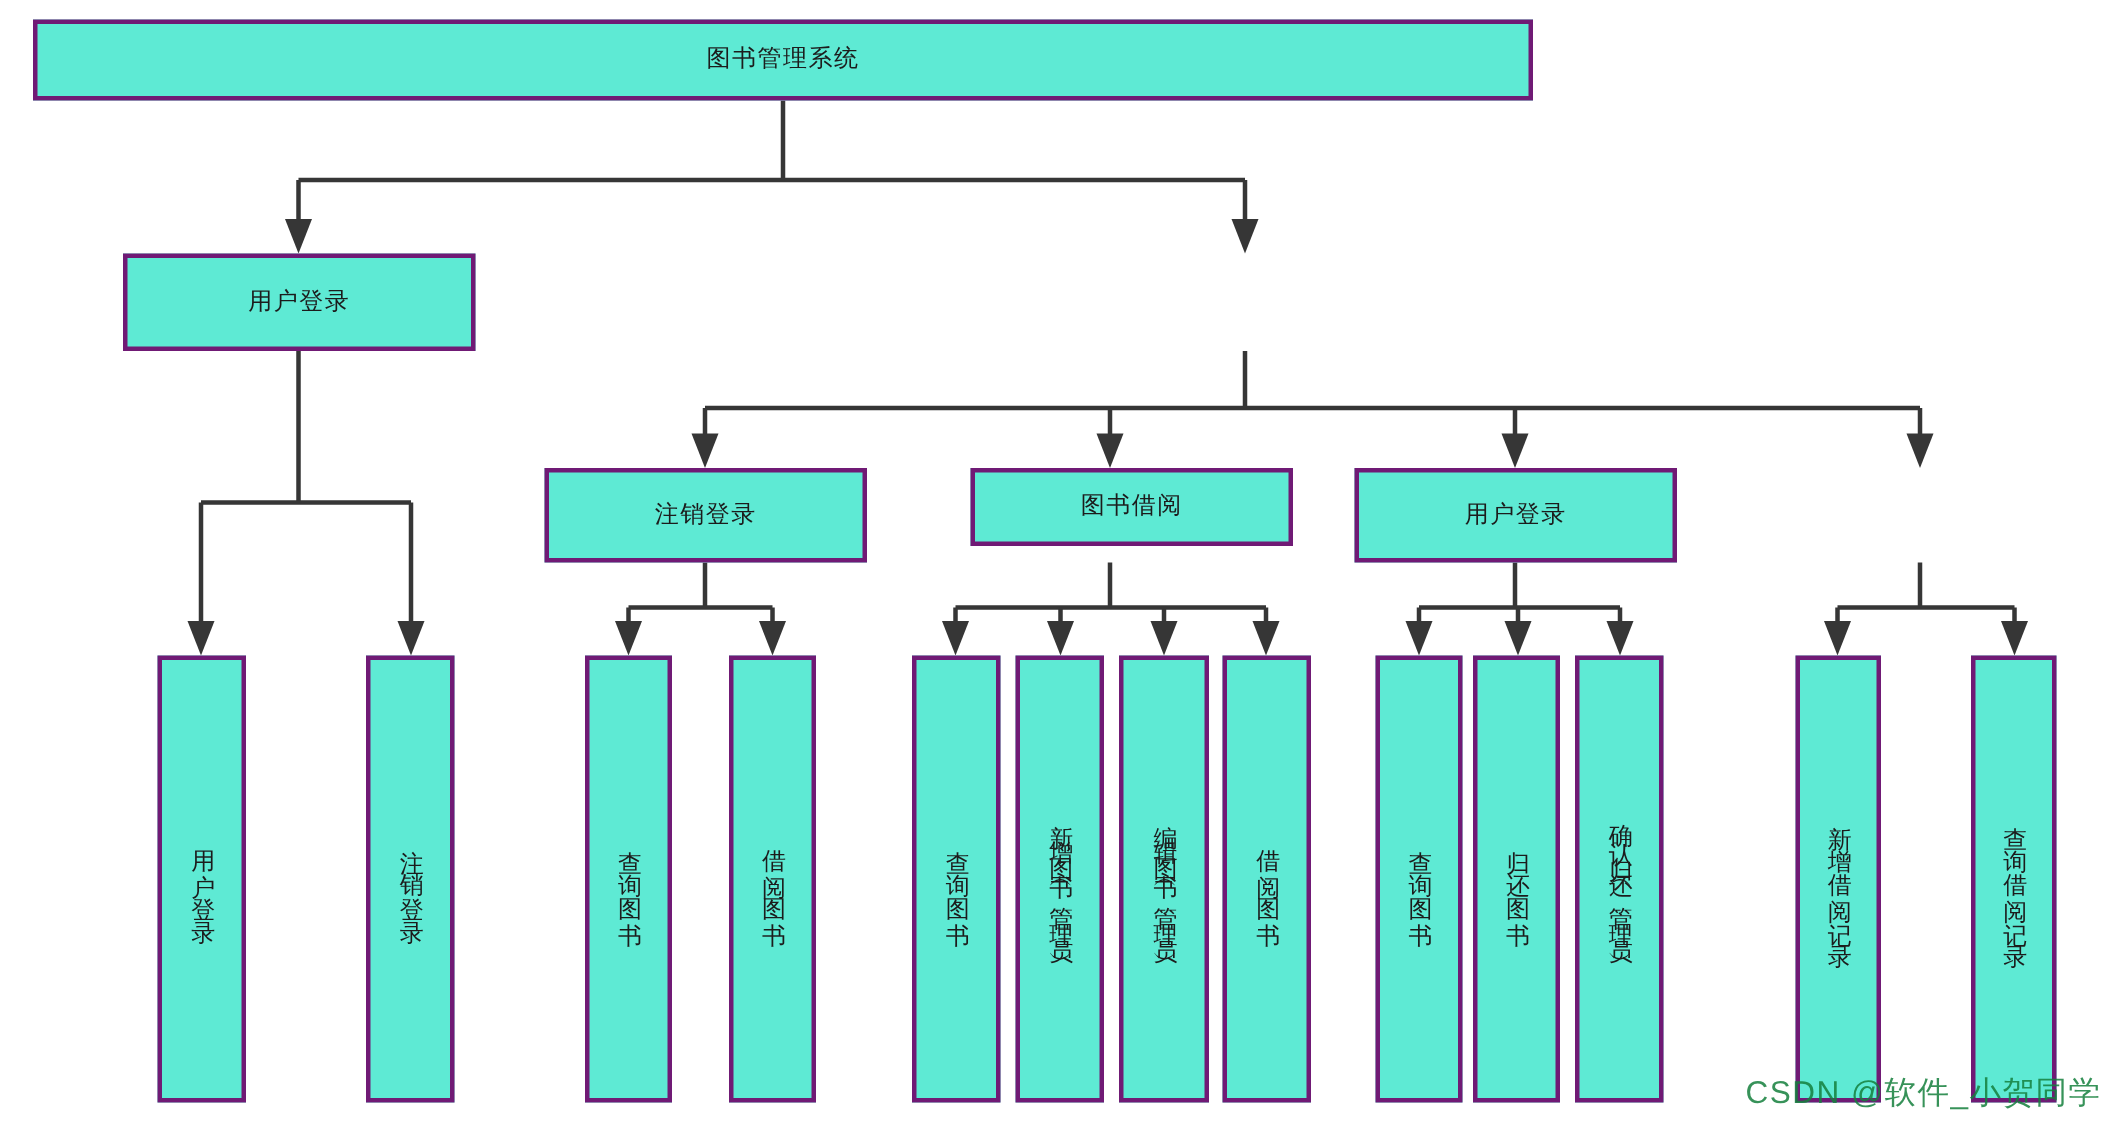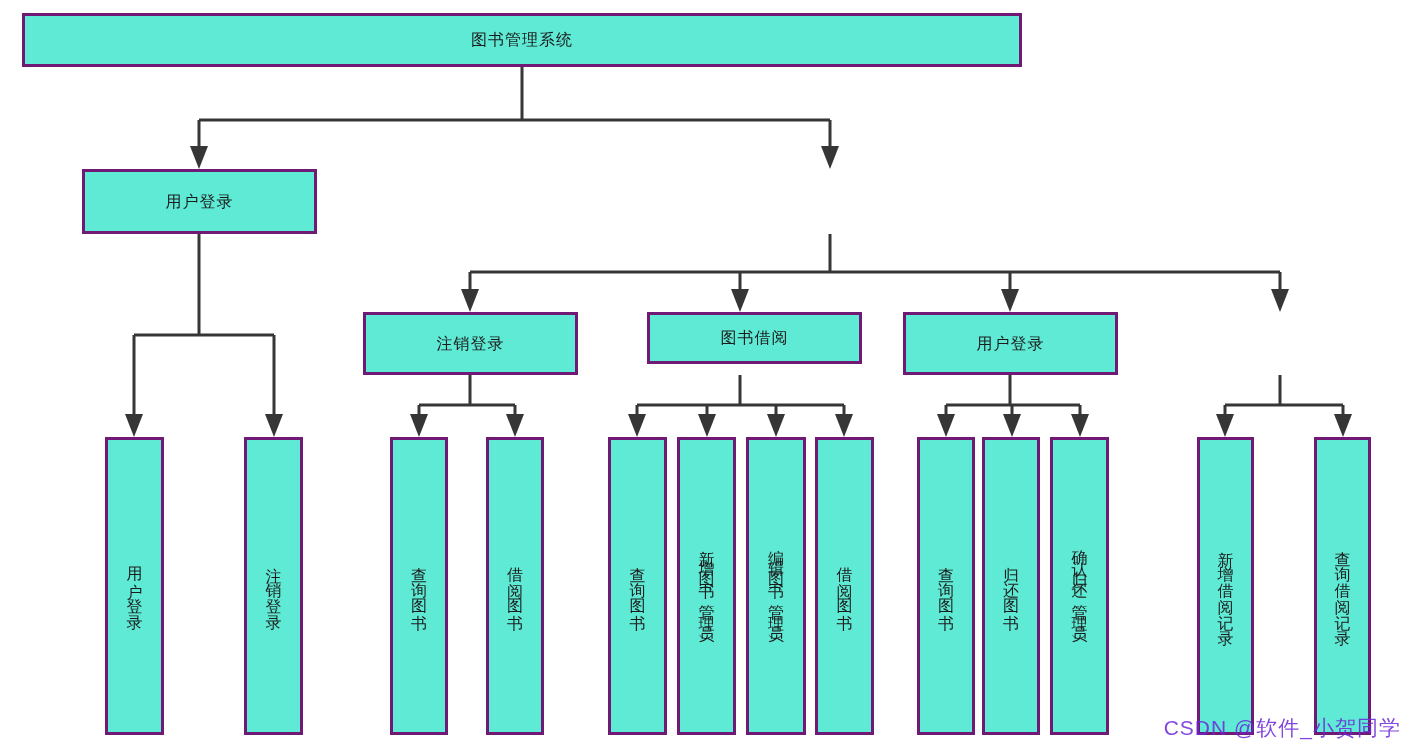--- a/index.html
+++ b/index.html
@@ -41,21 +41,21 @@
     text-orientation: mixed;
     letter-spacing: 16px;
     text-align: center;
   }
   .node.v.long { letter-spacing: 11px; }
   .watermark {
     position: absolute;
     right: 4px;
     bottom: 5px;
     font-size: 21px;
-    color: #6d28d9;
+    color: #15803d;
     opacity: 0.85;
     z-index: 5;
     letter-spacing: 1px;
   }
 </style>
 </head>
 <body>
 
 <div class="canvas">
 

